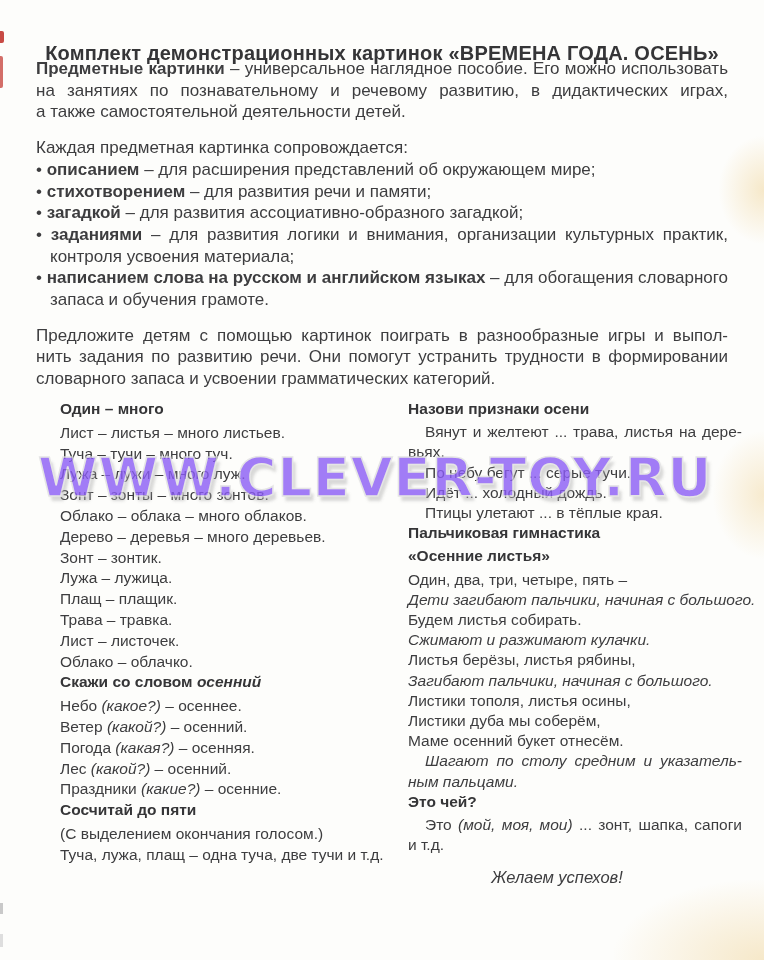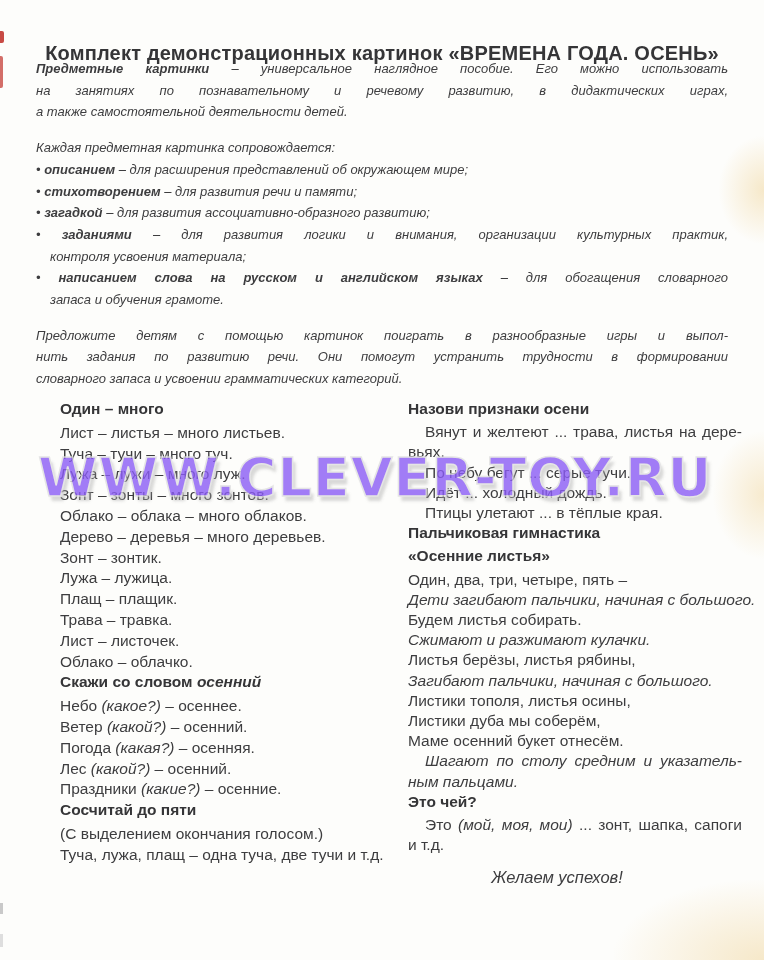--- a/index.html
+++ b/index.html
@@ -20,21 +20,21 @@
   .page{position:relative;width:764px;height:960px;overflow:hidden;background:var(--paper);}
 
   .title{
     position:absolute;left:0;right:0;top:26px;margin:16px;
     text-align:center;font-size:20px;font-weight:700;color:var(--heading);
     letter-spacing:.2px;
   }
 
   #top-blocks{
     position:absolute;left:36px;top:58px;width:692px;
-    font-size:13px;line-height:21.7px;font-style:italic;
+    font-size:17px;line-height:21.7px;
   }
   .block + .block{margin-top:14px;}
 
   .line{white-space:normal;}
   .line.j{text-align:justify;text-align-last:justify;white-space:normal;}
   .line.ind{text-indent:17px;}
   .line.cont{padding-left:14px;}
   .line.bullet{padding-left:14px;text-indent:-14px;}
   .b{font-weight:700;}
   .i{font-style:italic;}
@@ -87,21 +87,21 @@
   <div id="top-blocks">
       <div class="block">
         <div class="line j"><span class="b">Предметные картинки</span><span> – универсальное наглядное пособие. Его можно использовать</span></div>
         <div class="line j"><span>на занятиях по познавательному и речевому развитию, в дидактических играх,</span></div>
         <div class="line"><span>а также самостоятельной деятельности детей.</span></div>
       </div>
       <div class="block">
         <div class="line"><span>Каждая предметная картинка сопровождается:</span></div>
         <div class="line bullet"><span class="marker">•&nbsp;</span><span class="b">описанием</span><span> – для расширения представлений об окружающем мире;</span></div>
         <div class="line bullet"><span class="marker">•&nbsp;</span><span class="b">стихотворением</span><span> – для развития речи и памяти;</span></div>
-        <div class="line bullet"><span class="marker">•&nbsp;</span><span class="b">загадкой</span><span> – для развития ассоциативно-образного развитию;</span></div>
+        <div class="line bullet"><span class="marker">•&nbsp;</span><span class="b">загадкой</span><span> – для развития ассоциативно-образного загадкой;</span></div>
         <div class="line j bullet"><span class="marker">•&nbsp;</span><span class="b">заданиями</span><span> – для развития логики и внимания, организации культурных практик,</span></div>
         <div class="line cont"><span>контроля усвоения материала;</span></div>
         <div class="line j bullet"><span class="marker">•&nbsp;</span><span class="b">написанием слова на русском и английском языках</span><span> – для обогащения словарного</span></div>
         <div class="line cont"><span>запаса и обучения грамоте.</span></div>
       </div>
       <div class="block">
         <div class="line j"><span>Предложите детям с помощью картинок поиграть в разнообразные игры и выпол-</span></div>
         <div class="line j"><span>нить задания по развитию речи. Они помогут устранить трудности в формировании</span></div>
         <div class="line"><span>словарного запаса и усвоении грамматических категорий.</span></div>
       </div>

